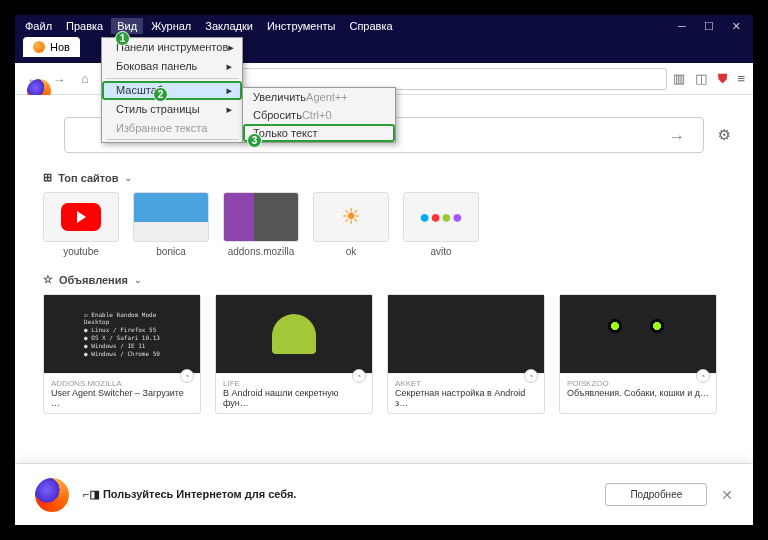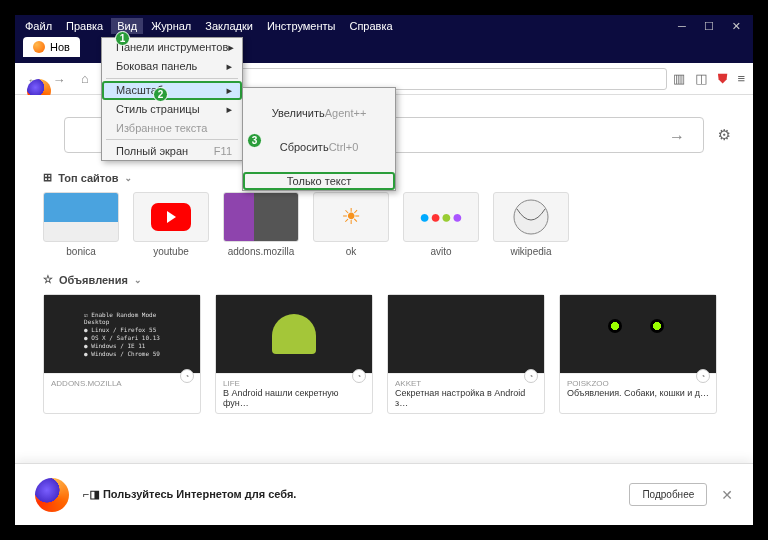--- a/index.html
+++ b/index.html
@@ -29,29 +29,29 @@
 .cards { display: flex; gap: 14px; margin-top: 6px; }
 .card { width: 158px; border: 1px solid #ddd; border-radius: 3px; font-size: 9px; color: #333; position: relative; }
 .card .img { height: 78px; background: #222; display: flex; align-items: center; justify-content: center; overflow: hidden; }
 .card .meta { padding: 5px 7px; border-top: 1px solid #eee; }
 .card .src { color: #999; font-size: 8px; }
 .card .clock { position: absolute; right: 6px; bottom: 30px; width: 14px; height: 14px; border-radius: 50%; background: #fff; border: 1px solid #ccc; font-size: 8px; display: flex; align-items: center; justify-content: center; color: #888; }
 .footer { position: absolute; bottom: 0; left: 0; right: 0; height: 62px; border-top: 1px solid #ddd; background: #fff; display: flex; align-items: center; padding: 0 20px; gap: 14px; box-shadow: 0 -3px 10px rgba(0,0,0,0.08); }
 .footer .logo { width: 34px; height: 34px; border-radius: 50%; background: radial-gradient(circle at 35% 35%, #7a5fff 0%, #4a2fcc 40%, transparent 41%), conic-gradient(#ffb84d, #ff6600, #ff3300, #ffb84d); }
 .footer .txt { flex: 1; font-size: 10px; color: #555; }
 .footer .txt b { font-size: 11px; color: #222; text-align: right; }
-.footer .btn { border: 1px solid #bbb; border-radius: 3px; padding: 5px 12px; font-size: 10px; color: #333; }
+.footer .btn { border: 1px solid #bbb; border-radius: 3px; padding: 5px 24px; font-size: 10px; color: #333; }
 .footer .close { color: #888; font-size: 14px; }
 .dropdown { position: absolute; top: 22px; left: 86px; background: #f4f4f4; border: 1px solid #999; box-shadow: 2px 2px 6px rgba(0,0,0,0.3); font-size: 11px; z-index: 100; width: 142px; }
 .dropdown .item { padding: 3px 10px 3px 14px; display: flex; justify-content: space-between; color: #333; white-space: nowrap; }
 .dropdown .item.disabled { color: #999; }
 .dropdown .item.highlight { background: #d0e8ff; border: 2px solid #2a9d3a; border-radius: 3px; padding: 1px 8px 1px 12px; }
 .dropdown .sep { height: 1px; background: #ccc; margin: 2px 4px; }
 .submenu { position: absolute; top: 72px; left: 227px; background: #f4f4f4; border: 1px solid #999; box-shadow: 2px 2px 6px rgba(0,0,0,0.3); font-size: 11px; z-index: 101; width: 154px; }
-.submenu .item { padding: 3px 10px; display: flex; justify-content: center; color: #333; margin-top: 16px; }
+.submenu .item { padding: 3px 10px; display: flex; justify-content: flex-start; color: #333; }
 .submenu .item.hl { border: 2px solid #2a9d3a; border-radius: 3px; padding: 1px 8px; }
 .badge { position: absolute; width: 15px; height: 15px; background: #2a9d3a; color: #fff; border-radius: 50%; font-size: 10px; font-weight: bold; display: flex; align-items: center; justify-content: center; border: 1px solid #fff; z-index: 200; }
 .yt { background: #fff; display: flex; align-items: center; justify-content: center; }
 .yt-play { width: 40px; height: 28px; background: #ff0000; border-radius: 7px; display: flex; align-items: center; justify-content: center; }
 .yt-play::after { content: ''; border-left: 9px solid #fff; border-top: 6px solid transparent; border-bottom: 6px solid transparent; }
 .vk { background: #4a76a8; color: #fff; font-weight: bold; font-size: 24px; }
 .ok { background: #fff; color: #f7931e; font-size: 30px; }
 .avito { background: #fff; }
 .ali { background: #e62e04; color: #fff; }
 .wiki { background: #fff; }
@@ -122,24 +122,20 @@
         <span>▸</span>
       </div>
     <div class="item">
         <span>Стиль страницы</span>
         <span>▸</span>
       </div>
     <div class="item disabled">
         <span>Избранное текста</span>
       </div>
     <div class="sep"></div>
-    <div class="item">
-        <span>Полный экран</span>
-        <span style="color:#999">F11</span>
-      </div>
   </div>
 
   <div class="submenu">
     <div class="item">
         <span>Увеличить</span>
         <span style="color:#999">Agent++</span>
       </div>
     <div class="item">
         <span>Сбросить</span>
         <span style="color:#999">Ctrl+0</span>
@@ -161,52 +157,47 @@
       <span>→</span>
       <span class="gear">⚙</span>
     </div>
 
     <div class="section-h">
       <span>⊞</span>
       <span>Топ сайтов</span>
       <span class="chev">⌄</span>
     </div>
     <div class="tiles">
-      <div class="tile"><div class="thumb" style="background:linear-gradient(#4aa3df 60%,#eee 60%)"></div><span>bonica</span></div>
       <div class="tile"><div class="thumb yt">
             <div class="yt-play"></div>
           </div><span>youtube</span></div>
+      <div class="tile"><div class="thumb" style="background:linear-gradient(#4aa3df 60%,#eee 60%)"></div><span>bonica</span></div>
       <div class="tile"><div class="thumb" style="background:linear-gradient(90deg,#8e44ad 40%,#555 40%)"></div><span>addons.mozilla</span></div>
       <div class="tile"><div class="thumb ok">☀</div><span>ok</span></div>
       <div class="tile"><div class="thumb avito">
             <span style="color:#0af;font-size:18px">●</span>
             <span style="color:#f33;font-size:18px">●</span>
             <br>
             <span style="color:#9c3;font-size:18px">●</span>
             <span style="color:#a5f;font-size:18px">●</span>
           </div><span>avito</span></div>
-      <div class="tile"><div class="thumb wiki">
-            <svg width="44" height="40">
-              <circle cx="22" cy="20" r="17" fill="#eee" stroke="#888"></circle>
-              <path d="M8 12 Q22 34 36 12" stroke="#666" fill="none"></path>
-            </svg>
-          </div><span>wikipedia</span></div>
     </div>
 
     <div class="section-h" style="margin-top:16px">
       <span>☆</span>
       <span>Объявления</span>
       <span class="chev">⌄</span>
     </div>
     <div class="cards">
       <div class="card">
         <div class="img terminal">☑ Enable Random Mode<br>Desktop<br>● Linux / Firefox 55<br>● OS X / Safari 10.13<br>● Windows / IE 11<br>● Windows / Chrome 59</div>
         <div class="clock">◔</div>
         <div class="meta">
             <div class="src">ADDONS.MOZILLA</div>
+            <div>User Agent Switcher – Загрузите …</div>
           </div>
       </div>
       <div class="card">
         <div class="img android">
             <div class="android-head"></div>
           </div>
         <div class="clock">◔</div>
         <div class="meta">
             <div class="src">LIFE</div>
             <div>В Android нашли секретную фун…</div>

